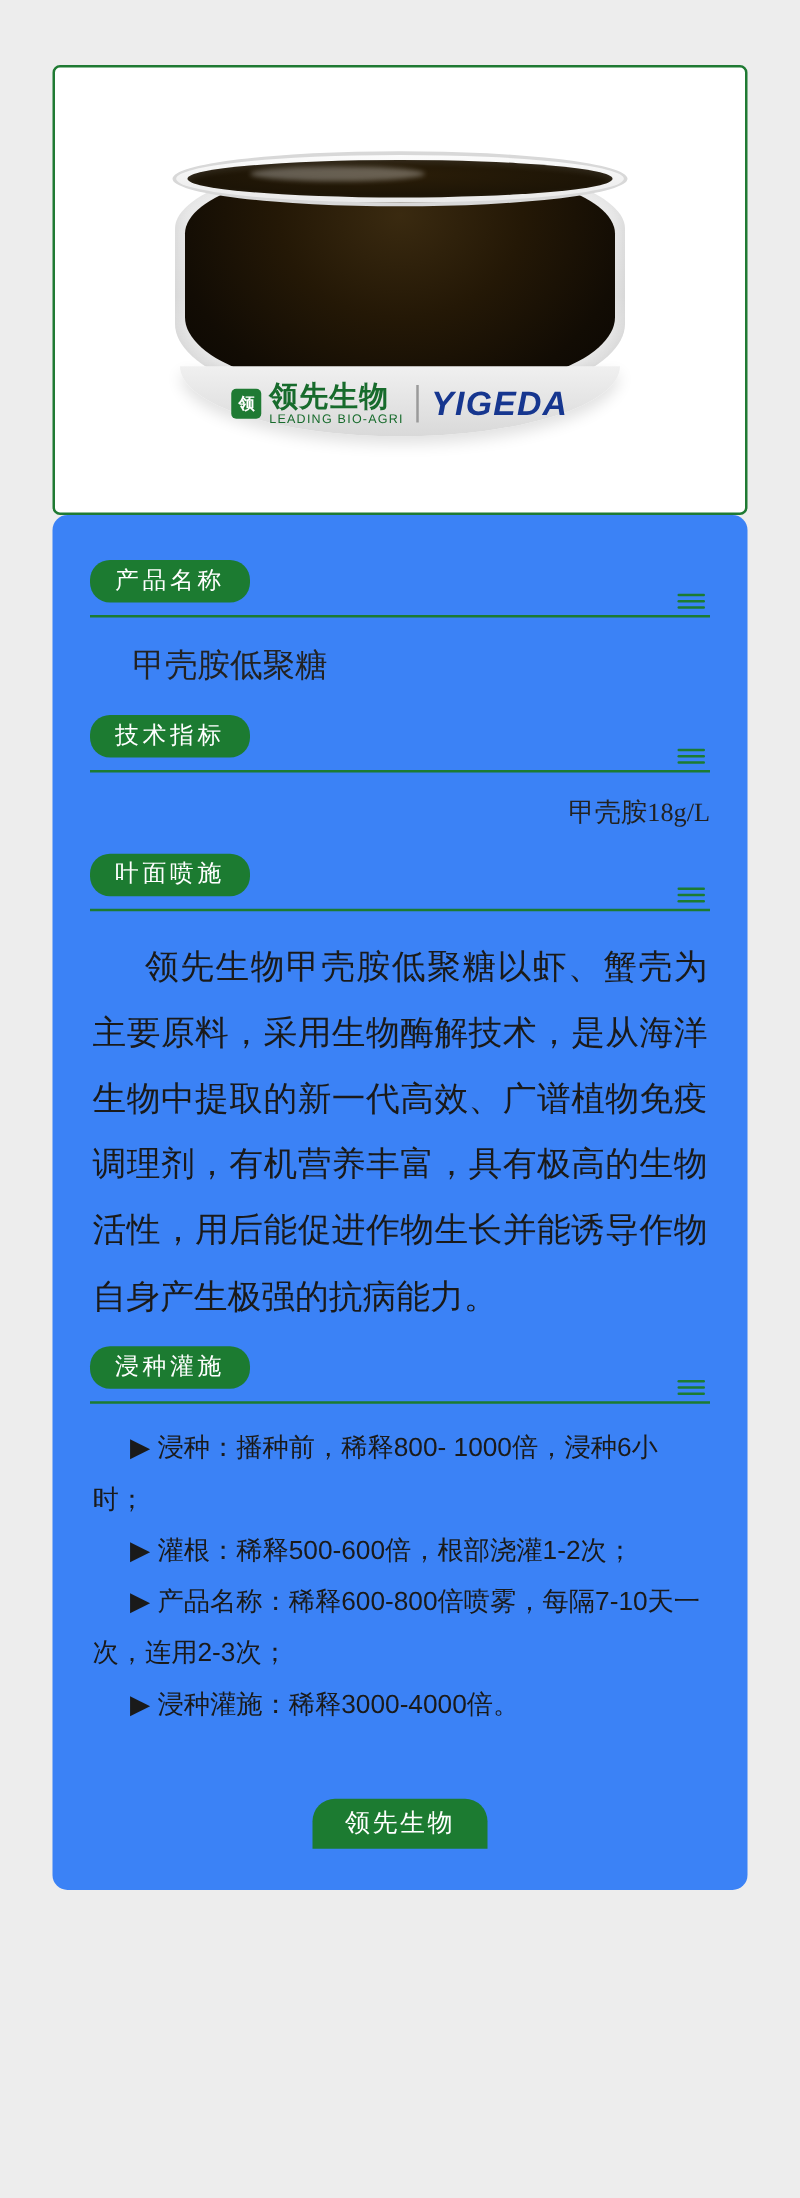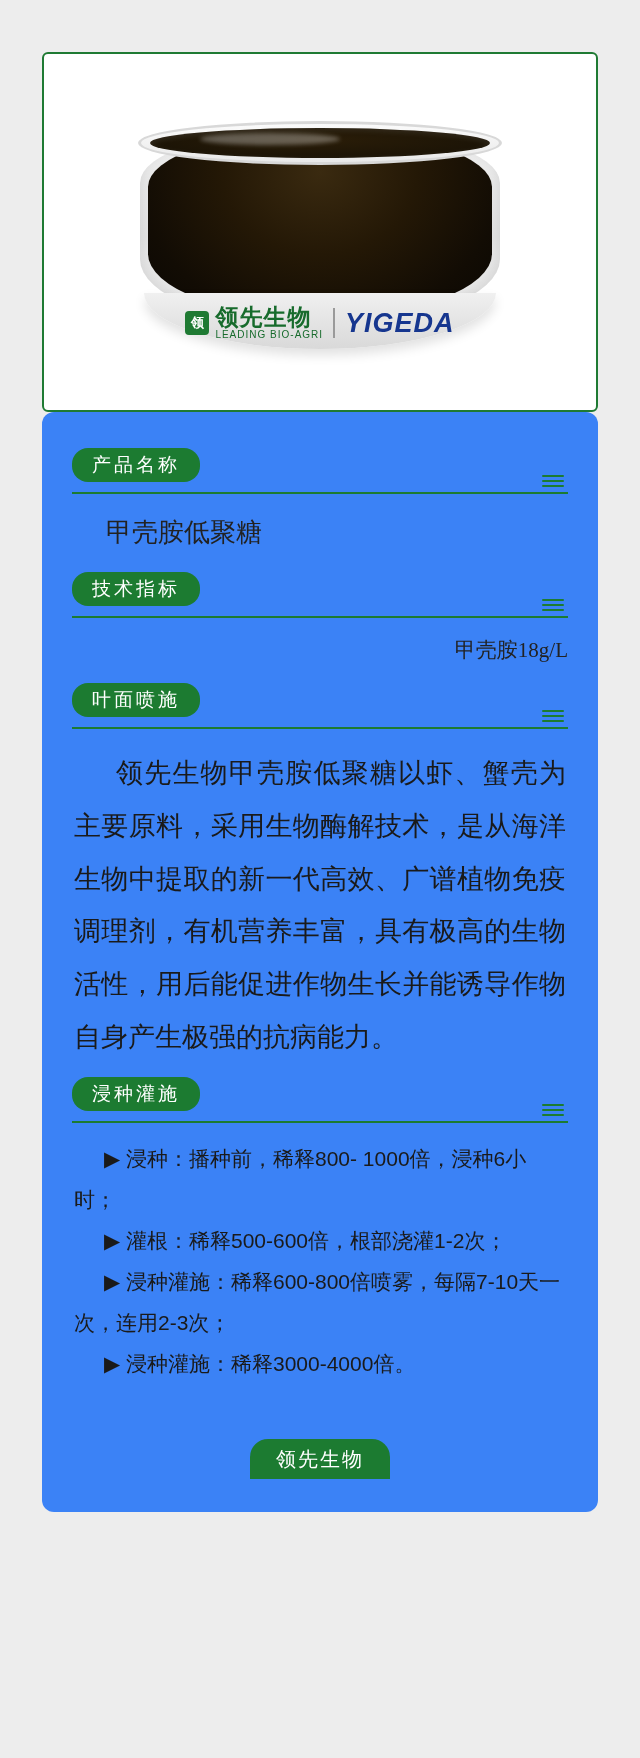--- a/index.html
+++ b/index.html
@@ -335,21 +335,21 @@
         <div class="head-lines">
             <i></i>
             <i></i>
             <i></i>
           </div>
         <div class="head-rule"></div>
       </div>
       <div class="usage">
         <div class="usage-item">▶ 浸种：播种前，稀释800- 1000倍，浸种6小时；</div>
         <div class="usage-item">▶ 灌根：稀释500-600倍，根部浇灌1-2次；</div>
-        <div class="usage-item">▶ 浸种灌施：稀释600-800倍喷雾，每隔7-10天一次，连用2-3次；</div>
+        <div class="usage-item">▶ 产品名称：稀释600-800倍喷雾，每隔7-10天一次，连用2-3次；</div>
         <div class="usage-item">▶ 浸种灌施：稀释3000-4000倍。</div>
       </div>
     </div>
 
     <div class="footer-badge-wrap">
       <span class="footer-badge">领先生物</span>
     </div>
 
   </div>
 </div>

